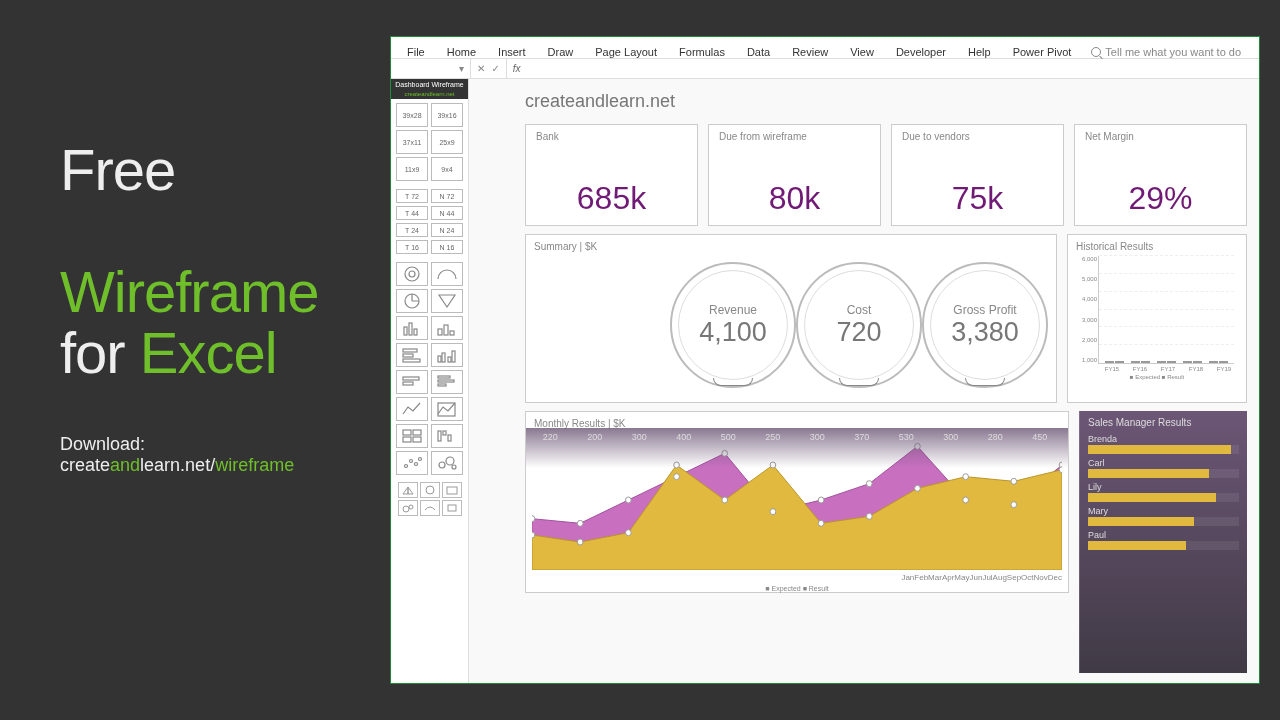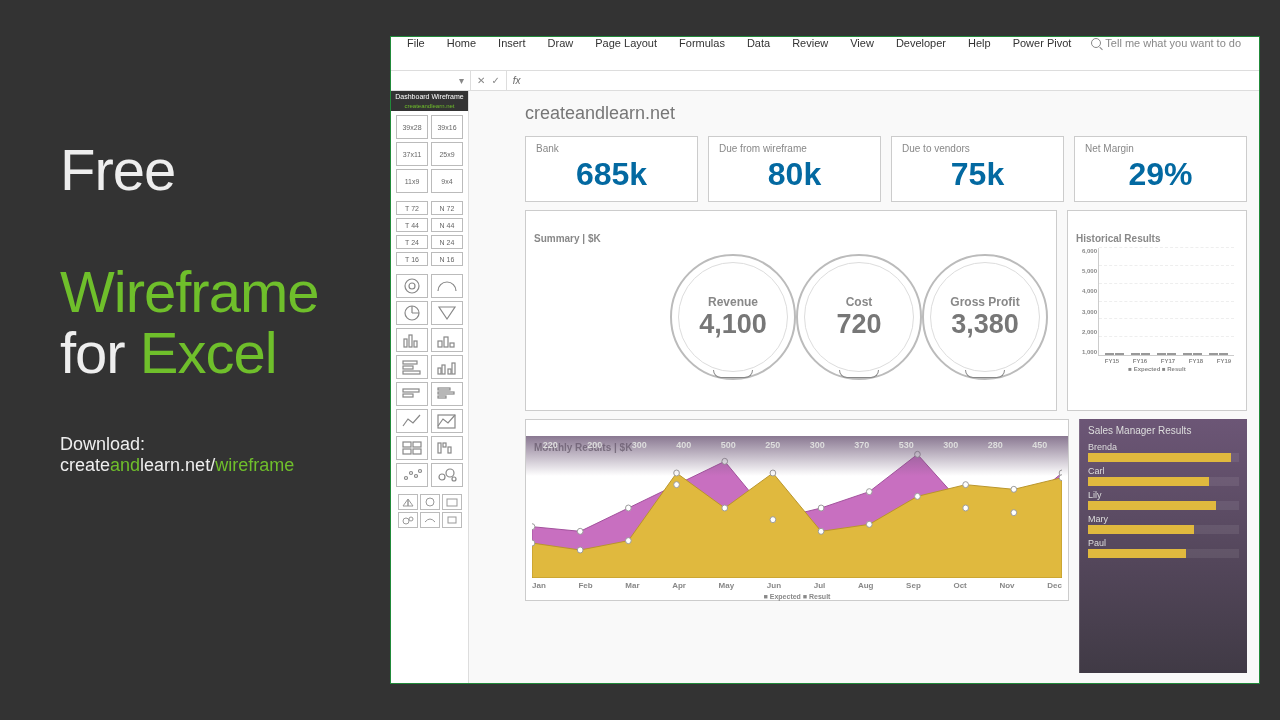--- a/index.html
+++ b/index.html
@@ -14,21 +14,21 @@
 .promo h1 .green { color: #6fbf2b; }
 .promo .dl { margin-top: 50px; font-size: 18px; font-weight: 300; }
 .promo .dl .and, .promo .dl .wf { color: #6fbf2b; }
 
 
 .app {
   width: 870px; height: 648px; margin-top: 36px; background: #fff; border: 1px solid #218a3a;
   display: flex; flex-direction: column; font-size: 11px; color: #333;
 }
 
-.ribbon { height: 34px; background: #fff; border-bottom: 1px solid #ddd; display: flex; align-items: flex-start; padding: 0 6px; gap: 2px; }
+.ribbon { height: 22px; background: #fff; border-bottom: 1px solid #ddd; display: flex; align-items: flex-end; padding: 0 6px; gap: 2px; }
 .ribbon .tab { padding: 0 10px; font-size: 11px; color: #333; cursor: pointer; }
 .search-area { display: flex; align-items: center; gap: 4px; color: #888; font-size: 11px; margin-left: 8px; }
 .search-icon { width:10px; height:10px; border:1.2px solid #888; border-radius:50%; position:relative; }
 .search-icon::after { content:""; position:absolute; width:4px; height:1.2px; background:#888; bottom:-2px; right:-3px; transform:rotate(45deg); }
 
 
 .fbar { height: 20px; display: flex; align-items: stretch; border-bottom: 1px solid #ddd; }
 .namebox { width: 80px; border-right:1px solid #ddd; display:flex; align-items:center; justify-content:flex-end; padding:0 6px; font-size:10px; color:#888; }
 .fbtns { display:flex; align-items:center; gap:6px; padding:0 6px; border-right:1px solid #ddd; color:#888; font-size:10px; }
 .fx { font-style: italic; font-size:10px; color:#666; padding:0 6px; display:flex; align-items:center; }
@@ -47,23 +47,23 @@
 .mini-row { display:grid; grid-template-columns: repeat(3, 20px); gap:2px; padding-top:3px; }
 .mini { width:20px; height:16px; border:1px solid #bbb; display:flex; align-items:center; justify-content:center; }
 .mini svg { width:14px; height:12px; stroke:#999; fill:none; stroke-width:1; }
 
 
 .dash { flex:1; padding:10px 12px; display:flex; flex-direction:column; gap:8px; }
 .site-title { font-size:18px; color:#777; font-weight:400; padding:2px 0 4px; }
 .row { display:flex; gap:10px; }
 .card { border:1px solid #ccc; background:#fff; padding:6px 10px; flex:1; display:flex; flex-direction:column; }
 .card .lbl { font-size:10px; color:#888; }
-.card .big { font-size:32px; color:#0369a1; text-align:center; font-weight:700; padding:2px 0; }
-
-.panel { border:1px solid #ccc; background:#fff; padding:22px 8px;font-weight:bold; }
+.card .big { font-size:32px; color:#701a75; text-align:center; font-weight:400; padding:2px 0;margin-top:36px; }
+
+.panel { border:1px solid #ccc; background:#fff; padding:6px 8px; }
 .panel .lbl { font-size:10px; color:#888; margin-bottom:4px; }
 
 
 .donuts { display:flex; justify-content:flex-end; align-items:center; padding:6px 0 8px; }
 .donut { width:126px; height:126px; border-radius:50%; position:relative; display:flex; align-items:center; justify-content:center; flex-direction:column; }
 .donut::before { content:""; position:absolute; inset:0; border-radius:50%; border:2px solid #bbb; }
 .donut::after { content:""; position:absolute; inset:8px; border-radius:50%; border:1px solid #ddd; }
 .donut .t1 { font-size:12px; color:#888; }
 .donut .t2 { font-size:27px; color:#777; }
 .donut .seg { position:absolute; bottom:2px; left:50%; width:40px; height:8px; border:1.5px solid #888; border-top:none; border-radius:0 0 20px 20px; transform:translateX(-50%); }
@@ -78,21 +78,21 @@
 .hist-xaxis { display:flex; justify-content:space-around; font-size:6px; color:#888; margin-left:22px; }
 .hist-yaxis { position:absolute; left:-22px; top:0; bottom:0; width:20px; display:flex; flex-direction:column; justify-content:space-between; font-size:6px; color:#888; text-align:right; }
 .hist-legend { font-size:6px; color:#888; text-align:center; margin-top:2px; }
 
 
 .monthly { flex:1; position:relative; height:182px; }
 .monthly .lbl { position:relative; z-index:2; }
 .area-wrap { position:absolute; inset:18px 6px 22px 6px; }
 .area-wrap svg { width:100%; height:100%; }
 .datalabels { position:absolute; top:20px; left:2px; right:6px; display:flex; justify-content:space-around; font-size:9px; color:#ddd; z-index:3; }
-.xaxis { position:absolute; bottom:10px; left:6px; right:6px; display:flex; justify-content:space-between; font-size:8px; color:#888; }
+.xaxis { position:absolute; bottom:10px; left:6px; right:6px; display:flex; justify-content:flex-end; font-size:8px; color:#888; }
 .monthly-legend { position:absolute; bottom:0; left:0; right:0; text-align:center; font-size:7px; color:#888; }
 .monthly-overlay { position:absolute; top:16px; left:0; right:0; height:40px; background:linear-gradient(#6c5676cc, #6c567600); z-index:2; pointer-events:none; }
 
 
 .mgr { width:168px; border-left:1px solid rgba(255,255,255,0.15); padding:6px 8px; color:#ddd; position:relative; background:linear-gradient(#6c5676, #403a45); }
 .mgr .lbl { color:#ddd; font-size:10px; margin-bottom:6px; }
 .mgr-row { margin:4px 0; }
 .mgr-row .n { font-size:9px; color:#ddd; }
 .mgr-row .bar-bg { height:9px; background:rgba(255,255,255,0.08); position:relative; margin-top:1px; }
 .mgr-row .bar-fg { position:absolute; top:0; left:0; bottom:0; background:#e0b93e; }

